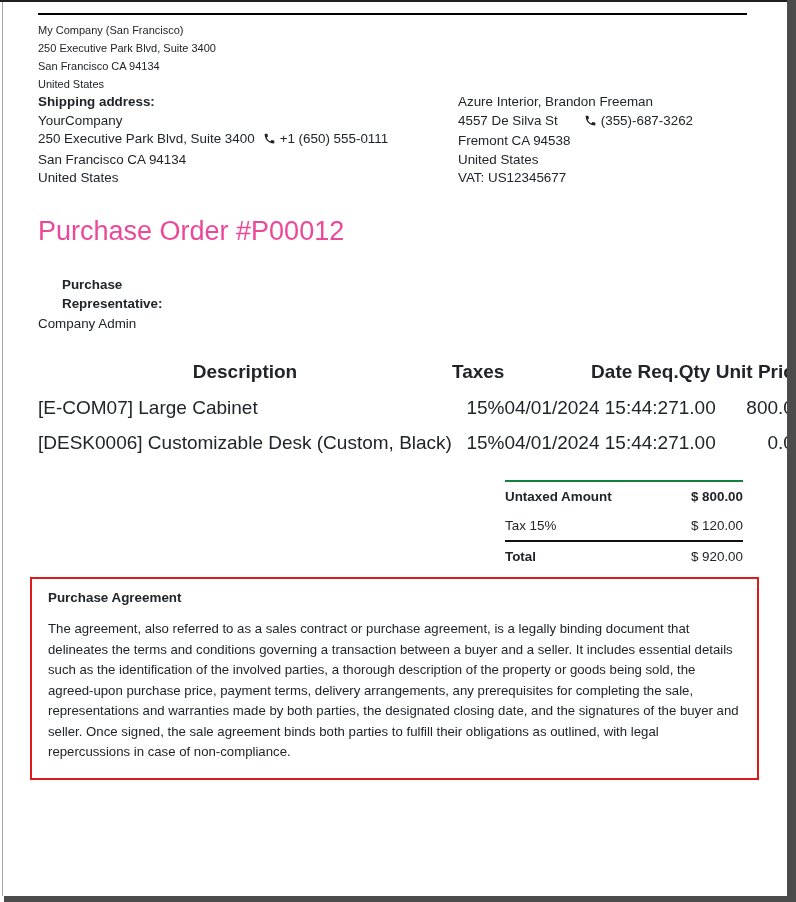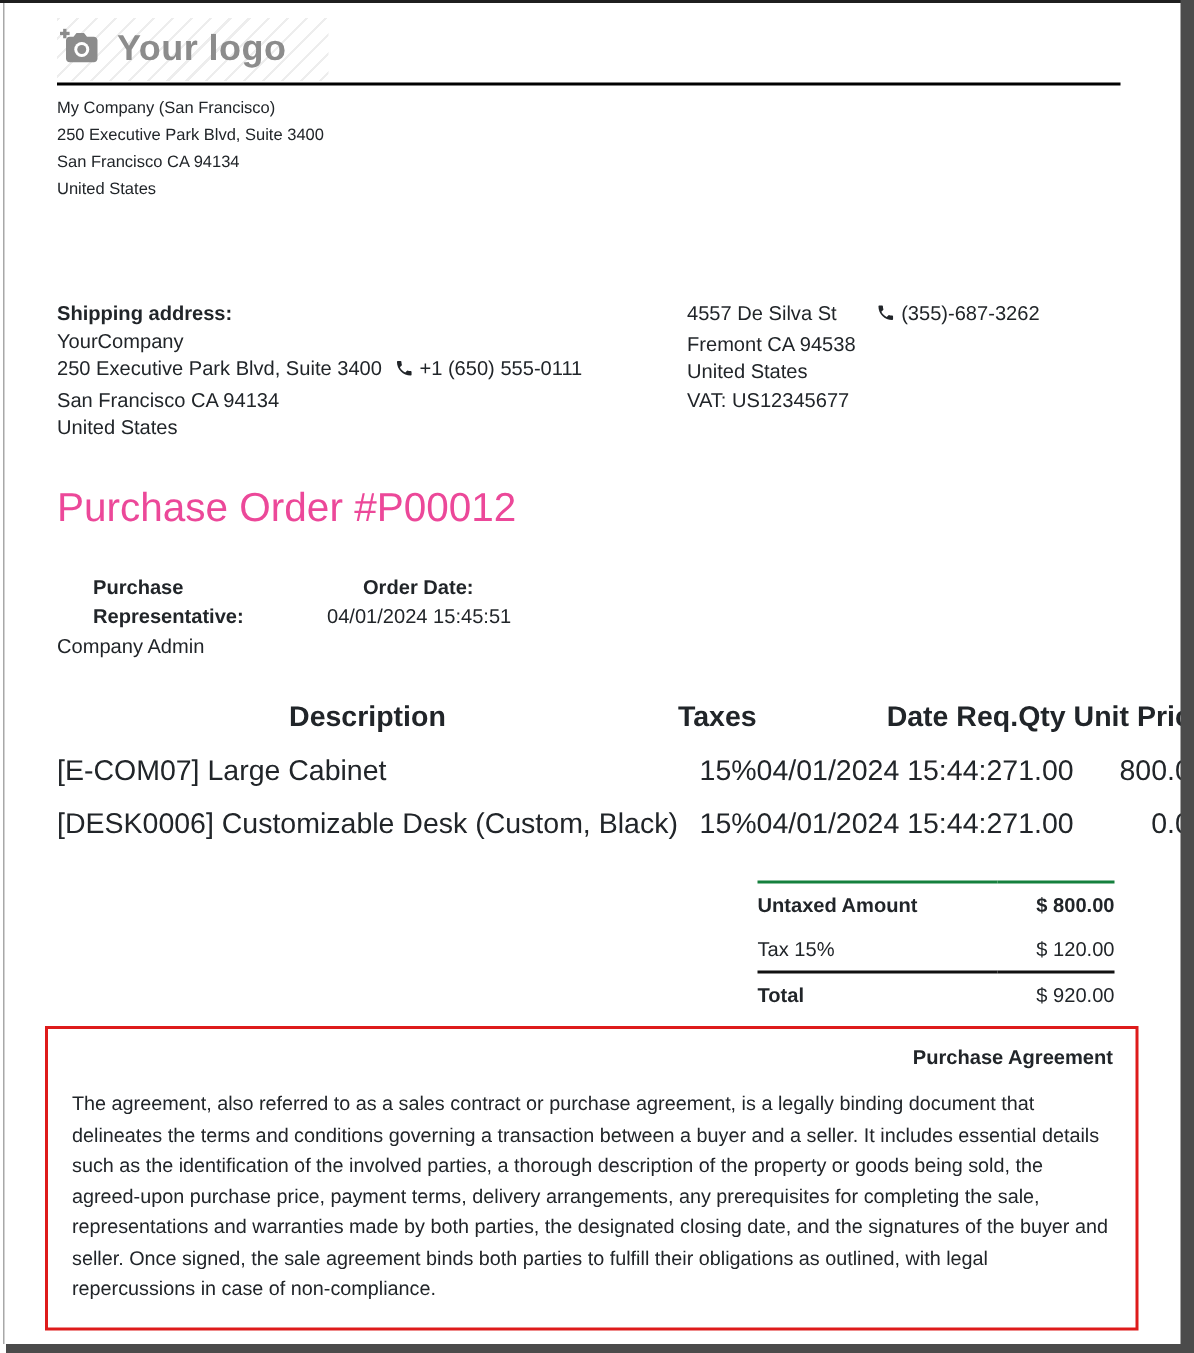--- a/index.html
+++ b/index.html
@@ -26,21 +26,21 @@
     height: 42px; padding: 0 28px 0 2px;
     background: repeating-linear-gradient(135deg, rgba(110,110,110,0.12) 0 1.5px, transparent 1.5px 9px);
   }
   .logo-text { font-size: 24px; font-weight: 700; color: #8c8c8c; letter-spacing: 0.3px; }
   .logo-rule { border-bottom: 2px solid #000; margin-top: 1px; }
 
   
   .company { margin-top: 6px; font-size: 11px; line-height: 18px; }
 
   
-  .addresses { display: flex; margin-top: 65px; font-size: 13.4px; line-height: 18.5px; }
+  .addresses { display: flex; font-size: 13.4px; line-height: 18.5px; }
   .addr-left { flex: 0 0 420px; }
   .addr-right { flex: 1; }
   .addr-label { font-weight: 700; }
   .inline-phone { white-space: nowrap; }
   .phone-icon { display: inline-block; vertical-align: -2px; margin: 0 4px 0 8px; }
   .street-phone-row .phone-icon { margin-left: 26px; }
 
   
   .po-title { margin-top: 26px; font-size: 27px; font-weight: 400; color: #ec4899; line-height: 34px; }
 
@@ -68,42 +68,30 @@
   .totals-top td { border-top: 2px solid #15803d; font-weight: 700; }
   .totals-bottom td { border-top: 2px solid #111; }
   .totals-bottom .t-lbl { font-weight: 700; }
 
   
   .agreement {
     margin: 6px -12px 0 -8px;
     border: 2px solid #de1b1b;
     padding: 11px 15px 15px 16px;
   }
-  .agreement-title { font-weight: 700; font-size: 13.4px; text-align: right; }
+  .agreement-title { font-weight: 700; font-size: 13.4px; }
   .agreement-body { margin-top: 14px; font-size: 13.2px; line-height: 20.5px; }
 </style>
 </head>
 <body>
 
 <div class="frame">
   <div class="page">
 
     
-    <div class="logo-block">
-      <span>
-        <svg width="27" height="23" viewBox="0 0 27 23" fill="none">
-          <rect x="0" y="2.2" width="6.4" height="2.2" fill="#8c8c8c"></rect>
-          <rect x="2.1" y="0.1" width="2.2" height="6.4" fill="#8c8c8c"></rect>
-          <path d="M9 5.5 L11 3 L16 3 L18 5.5 L22.5 5.5 C23.9 5.5 25 6.6 25 8 L25 20 C25 21.4 23.9 22.5 22.5 22.5 L6.5 22.5 C5.1 22.5 4 21.4 4 20 L4 8 C4 6.6 5.1 5.5 6.5 5.5 Z" fill="#8c8c8c"></path>
-          <circle cx="14.5" cy="14" r="5" fill="#ffffff"></circle>
-          <circle cx="14.5" cy="14" r="3" fill="#8c8c8c"></circle>
-        </svg>
-      </span>
-      <span class="logo-text">Your logo</span>
-    </div>
     <div class="logo-rule"></div>
 
     
     <div class="company">
       <div>My Company (San Francisco)</div>
       <div>250 Executive Park Blvd, Suite 3400</div>
       <div>San Francisco CA 94134</div>
       <div>United States</div>
     </div>
 
@@ -114,43 +102,40 @@
         <div>YourCompany</div>
         <div>
           <span>250 Executive Park Blvd, Suite 3400</span><span class="inline-phone"><span class="phone-icon"><svg width="13" height="13" viewBox="0 0 24 24">
                   <path fill="#212529" d="M6.62 10.79c1.44 2.83 3.76 5.15 6.59 6.59l2.2-2.2c.27-.27.67-.36 1.02-.24 1.12.37 2.33.57 3.57.57.55 0 1 .45 1 1V20c0 .55-.45 1-1 1-9.39 0-17-7.61-17-17 0-.55.45-1 1-1h3.5c.55 0 1 .45 1 1 0 1.25.2 2.45.57 3.57.11.35.03.74-.25 1.02l-2.2 2.2z"></path>
                 </svg></span><span>+1 (650) 555-0111</span></span>
         </div>
         <div>San Francisco CA 94134</div>
         <div>United States</div>
       </div>
       <div class="addr-right">
+        <div>Azure Interior, Brandon Freeman</div>
         <div class="street-phone-row">
           <span>4557 De Silva St</span><span class="inline-phone"><span class="phone-icon"><svg width="13" height="13" viewBox="0 0 24 24">
                   <path fill="#212529" d="M6.62 10.79c1.44 2.83 3.76 5.15 6.59 6.59l2.2-2.2c.27-.27.67-.36 1.02-.24 1.12.37 2.33.57 3.57.57.55 0 1 .45 1 1V20c0 .55-.45 1-1 1-9.39 0-17-7.61-17-17 0-.55.45-1 1-1h3.5c.55 0 1 .45 1 1 0 1.25.2 2.45.57 3.57.11.35.03.74-.25 1.02l-2.2 2.2z"></path>
                 </svg></span><span>(355)-687-3262</span></span>
         </div>
         <div>Fremont CA 94538</div>
         <div>United States</div>
         <div>VAT: US12345677</div>
       </div>
     </div>
 
     
     <div class="po-title">Purchase Order #P00012</div>
 
     
     <div class="order-info">
       <div class="col1">
         <div class="lbl">Purchase Representative:</div>
         <div>Company Admin</div>
-      </div>
-      <div class="col2">
-        <div class="lbl">Order Date:</div>
-        <div>04/01/2024 15:45:51</div>
       </div>
     </div>
 
     
     <table class="lines">
       <thead>
         <tr>
           <th class="col-desc">Description</th>
           <th class="col-taxes">Taxes</th>
           <th class="col-date">Date Req.</th>

